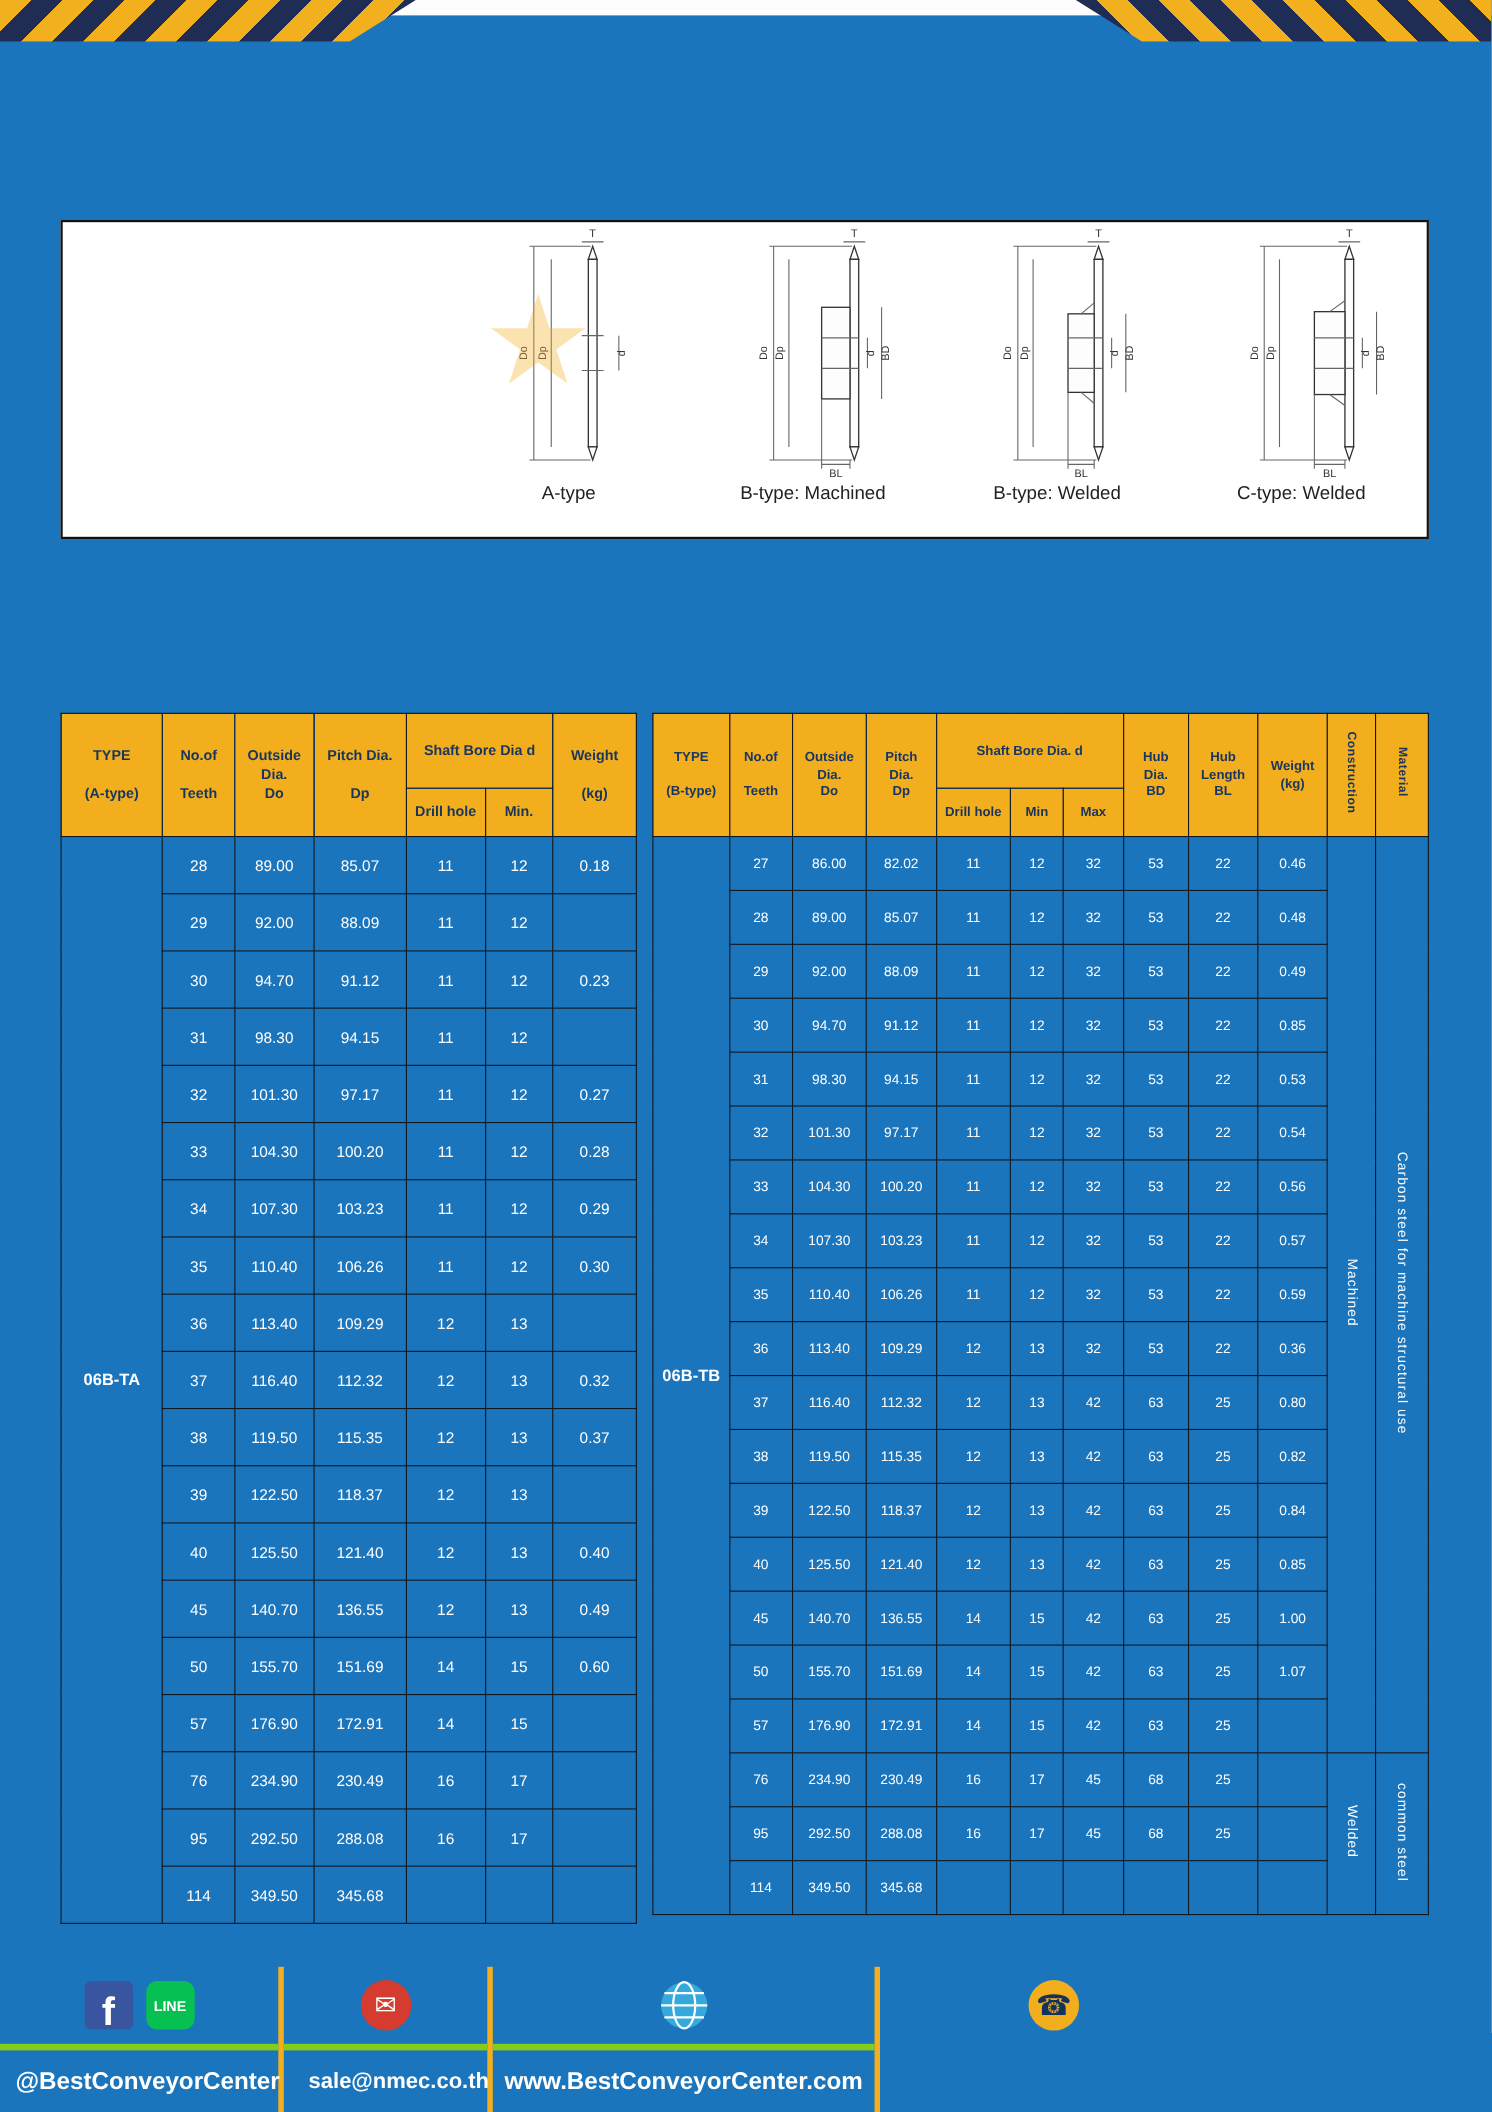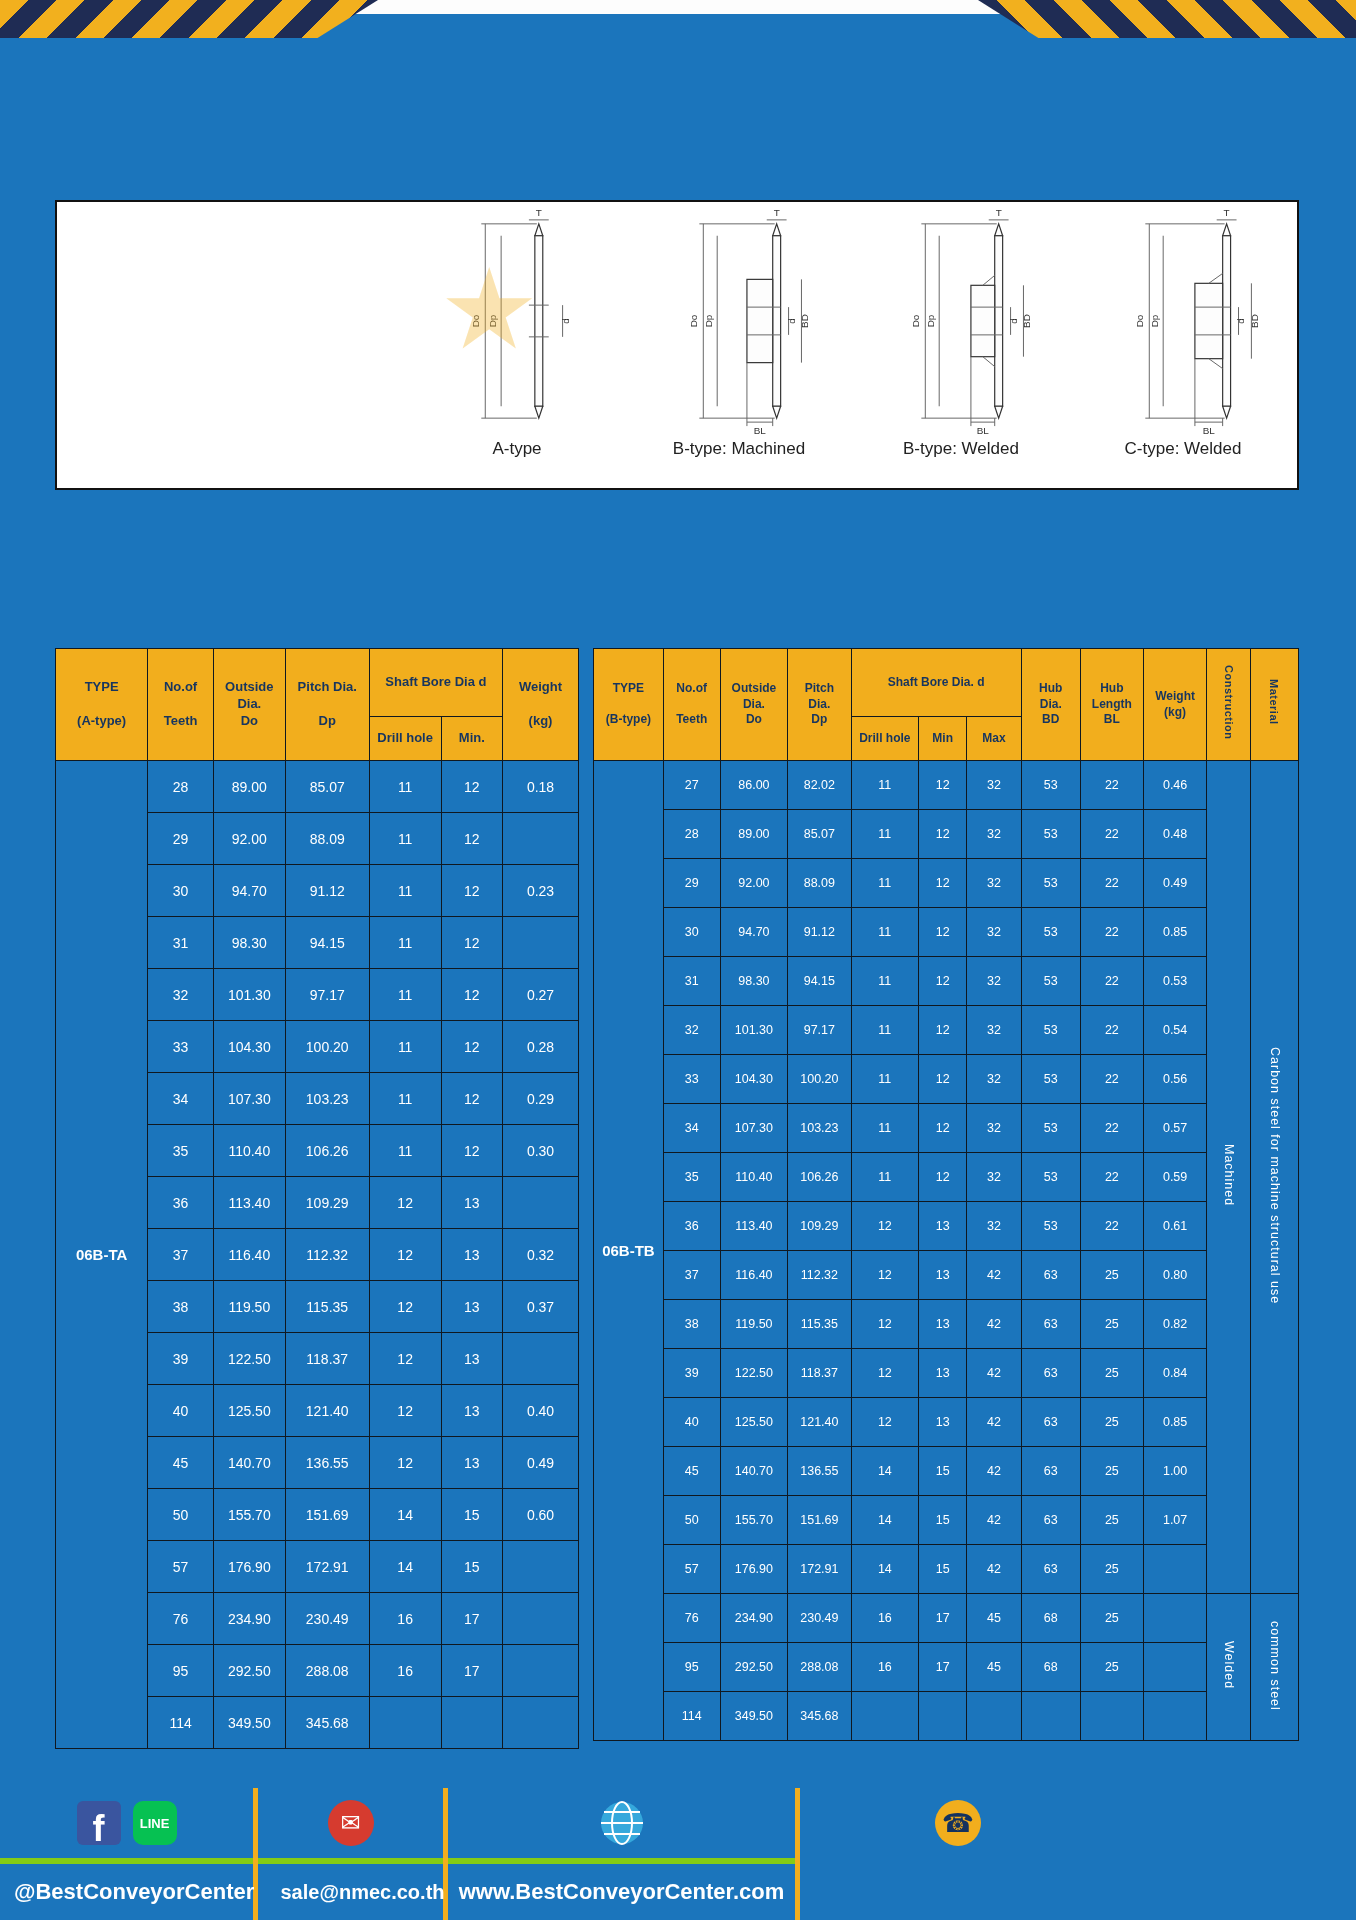--- a/index.html
+++ b/index.html
@@ -595,21 +595,21 @@
           </tr>
           <tr>
             <td>36</td>
             <td>113.40</td>
             <td>109.29</td>
             <td>12</td>
             <td>13</td>
             <td>32</td>
             <td>53</td>
             <td>22</td>
-            <td>0.61</td>
+            <td>0.36</td>
           </tr>
           <tr>
             <td>37</td>
             <td>116.40</td>
             <td>112.32</td>
             <td>12</td>
             <td>13</td>
             <td>42</td>
             <td>63</td>
             <td>25</td>

